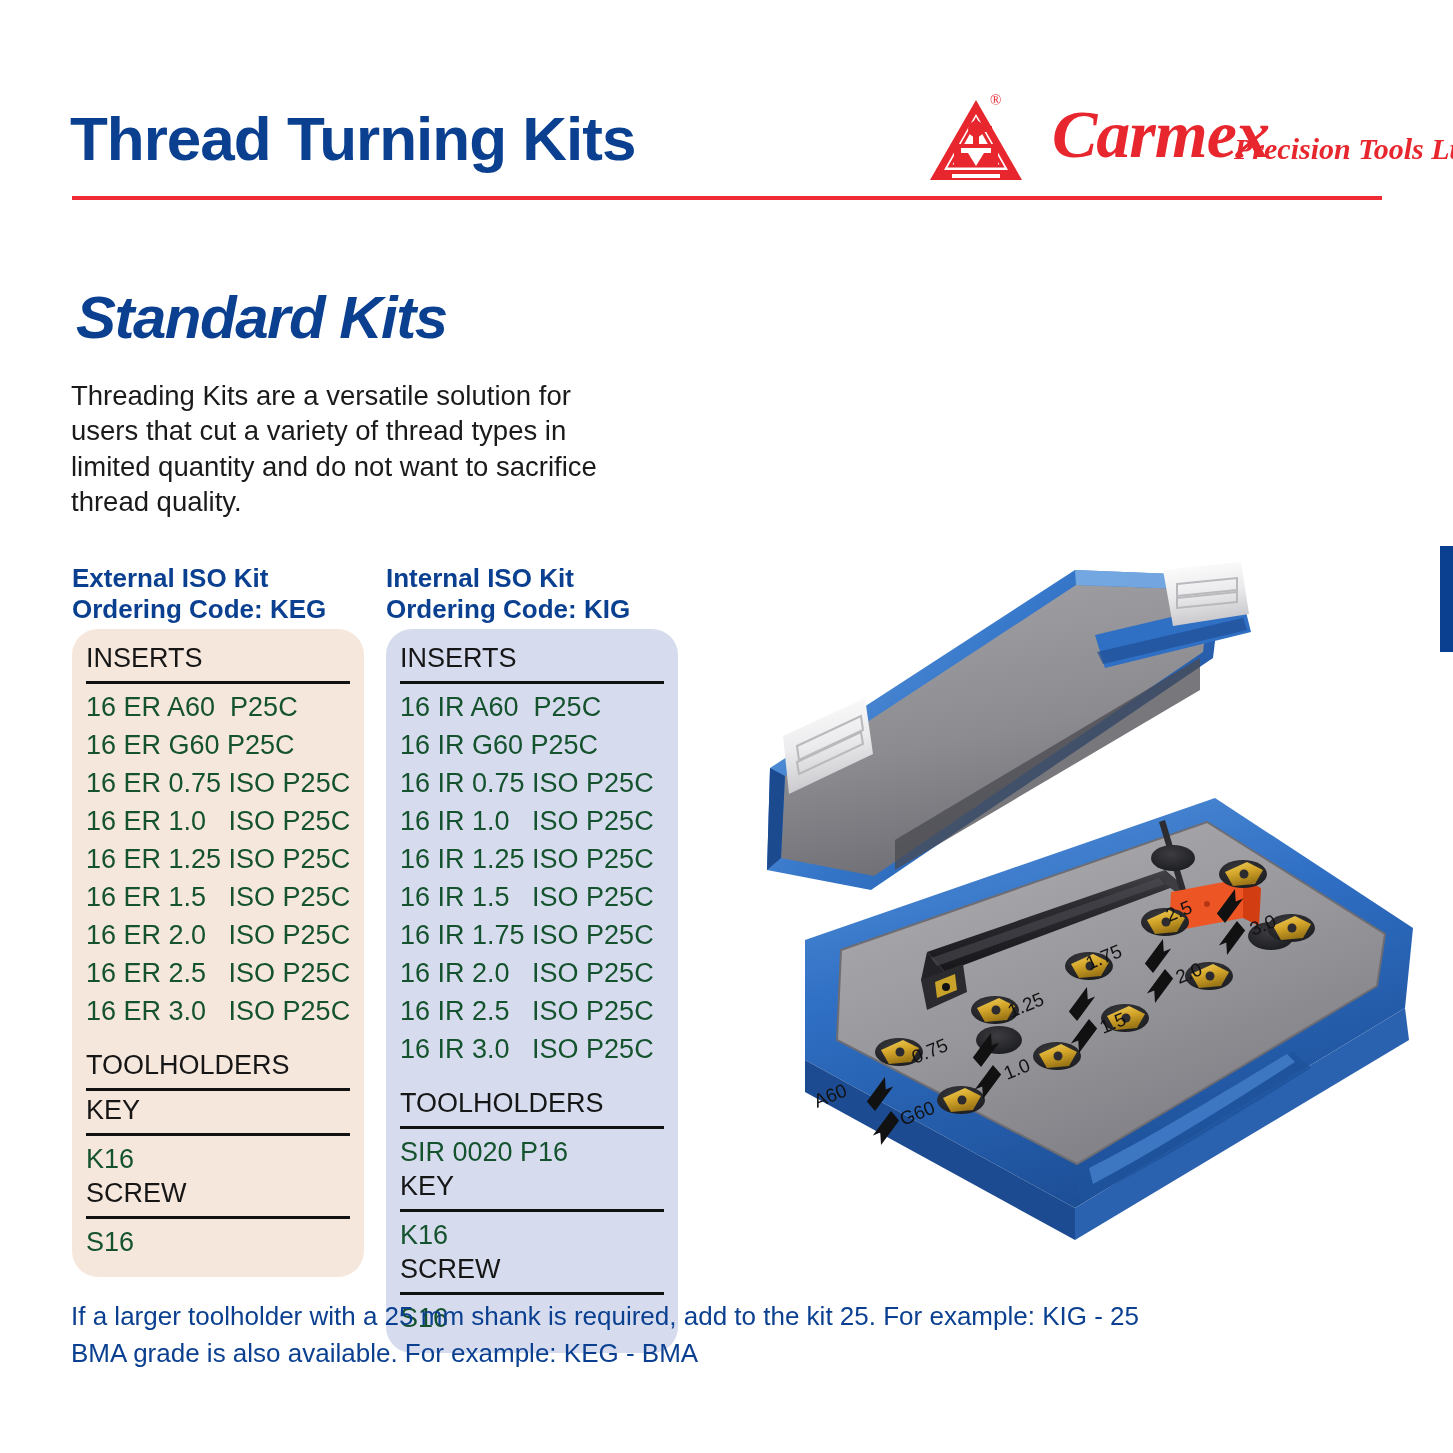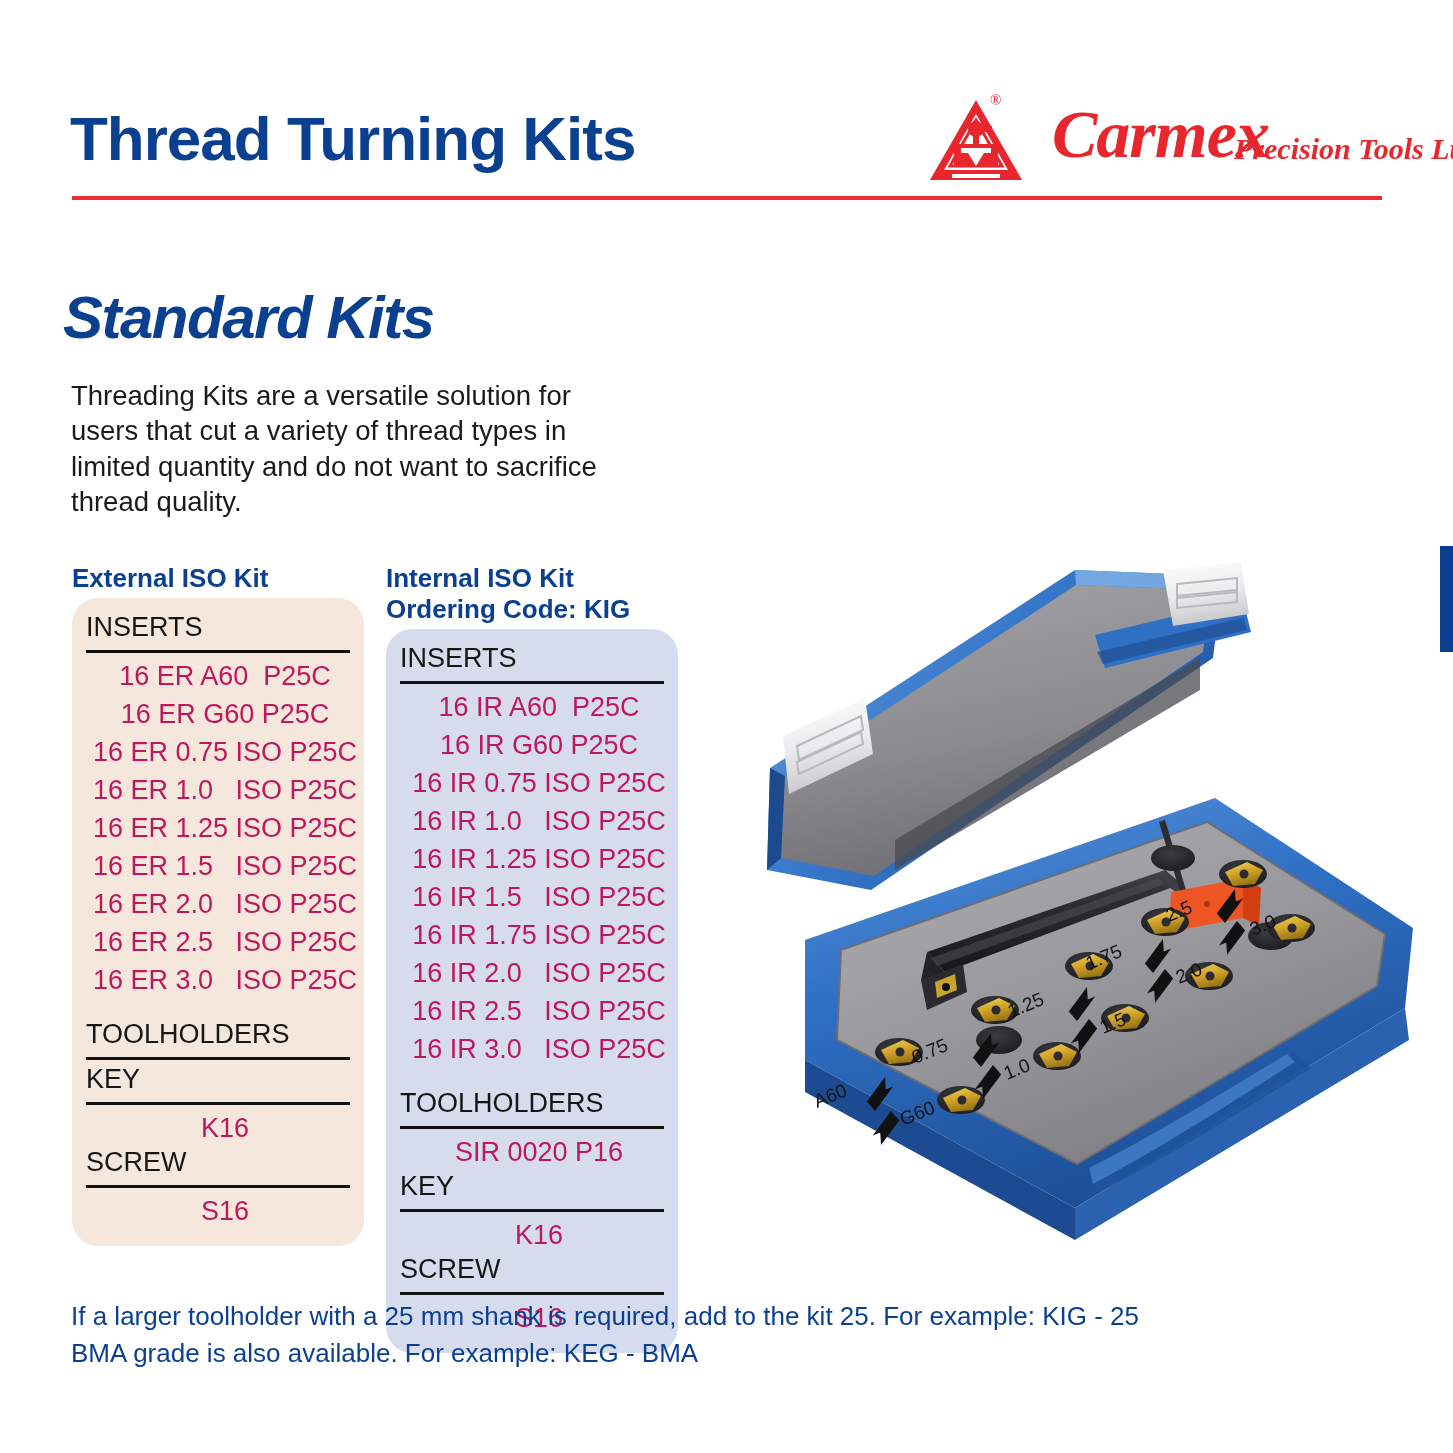--- a/index.html
+++ b/index.html
@@ -81,21 +81,21 @@
     font-style: italic;
     font-weight: bold;
     font-size: 30px;
     color: #e8262d;
     white-space: nowrap;
   }
 
   
   #section-title {
     position: absolute;
-    left: 63px;
+    left: 76px;
     top: 288px;
     font-size: 60px;
     font-weight: bold;
     font-style: italic;
     color: #0b4091;
     letter-spacing: -1.5px;
     line-height: 1;
     white-space: nowrap;
   }
   #intro-text {
@@ -137,24 +137,23 @@
     color: #161616;
     padding: 0 0 4px 14px;
   }
   .group-rule {
     height: 3px;
     background: #111;
     margin: 3px 14px 4px 14px;
   }
   .kit-row {
     font-size: 27px;
-    color: #be185d;
+    color: #14532d;
     padding: 3.5px 0 3.5px 14px;
     white-space: pre;
-    text-align: center;
   }
   .group-gap { height: 20px; }
 
   
   #footnote {
     position: absolute;
     left: 71px;
     top: 1298px;
     width: 1200px;
     font-size: 26px;
@@ -207,20 +206,21 @@
   <div id="logo-wordmark">Carmex</div>
   <div id="logo-tagline">Precision Tools Ltd.</div>
 </div>
 
 <div id="section-title">Standard Kits</div>
 <div id="intro-text">Threading Kits are a versatile solution for users that cut a variety of thread types in limited quantity and do not want to sacrifice thread quality.</div>
 
 <div class="kit-col" id="kit-col-external">
   <div class="kit-heading">
     <div>External ISO Kit</div>
+    <div>Ordering Code: KEG</div>
   </div>
   <div class="kit-panel">
     <div>
       <div class="group-label">INSERTS</div>
       <div class="group-rule"></div>
       <div class="kit-row">16 ER A60  P25C</div>
       <div class="kit-row">16 ER G60 P25C</div>
       <div class="kit-row">16 ER 0.75 ISO P25C</div>
       <div class="kit-row">16 ER 1.0   ISO P25C</div>
       <div class="kit-row">16 ER 1.25 ISO P25C</div>

